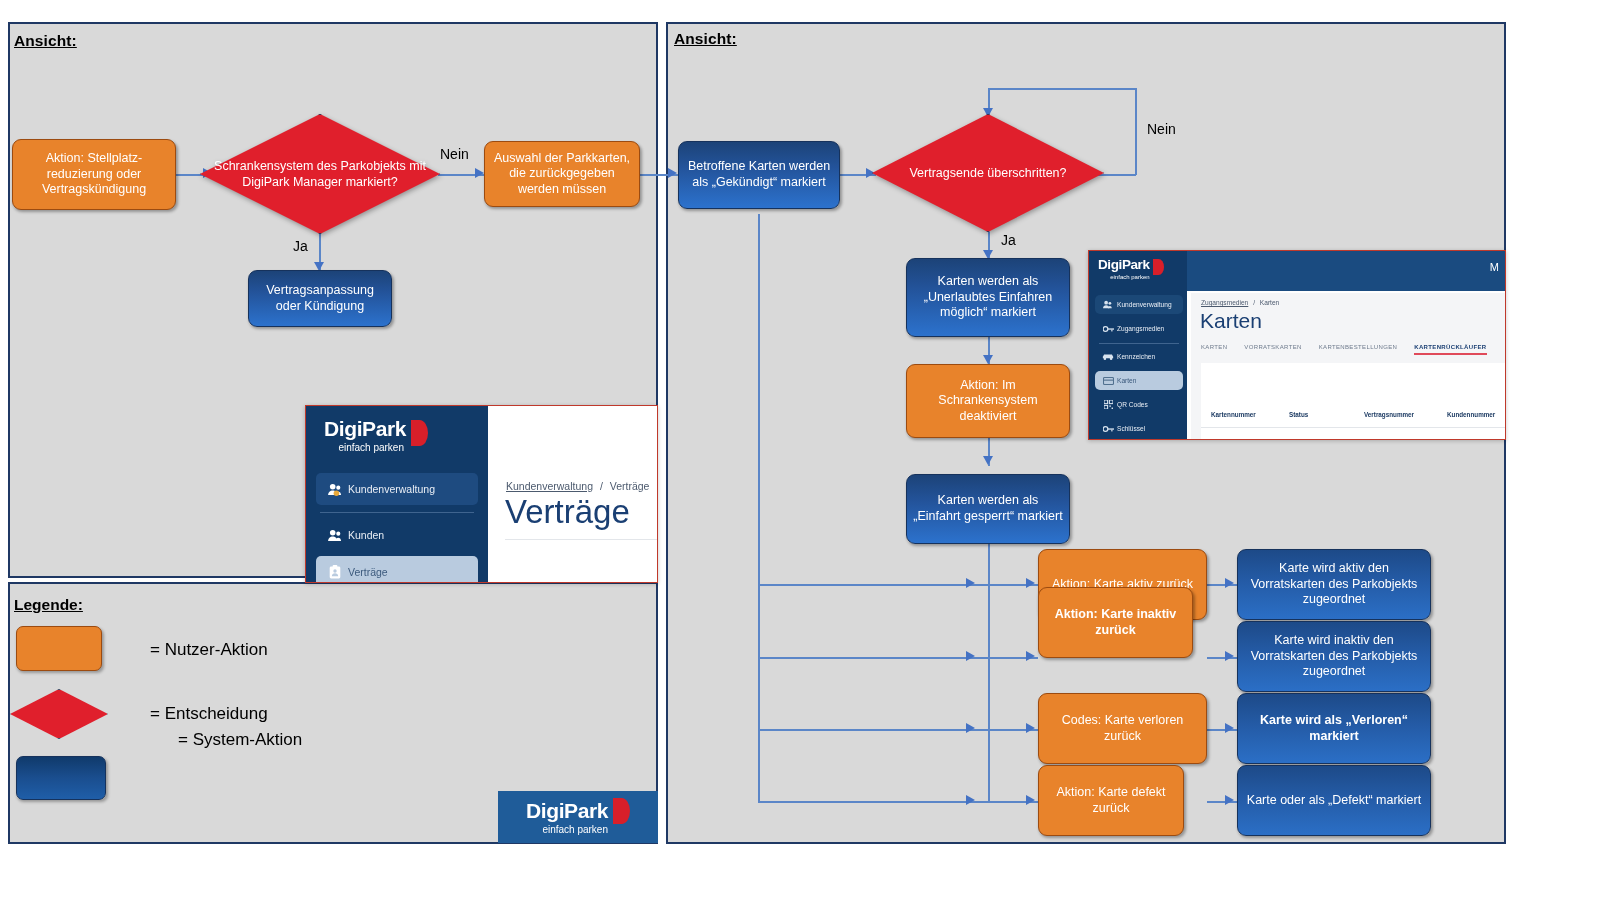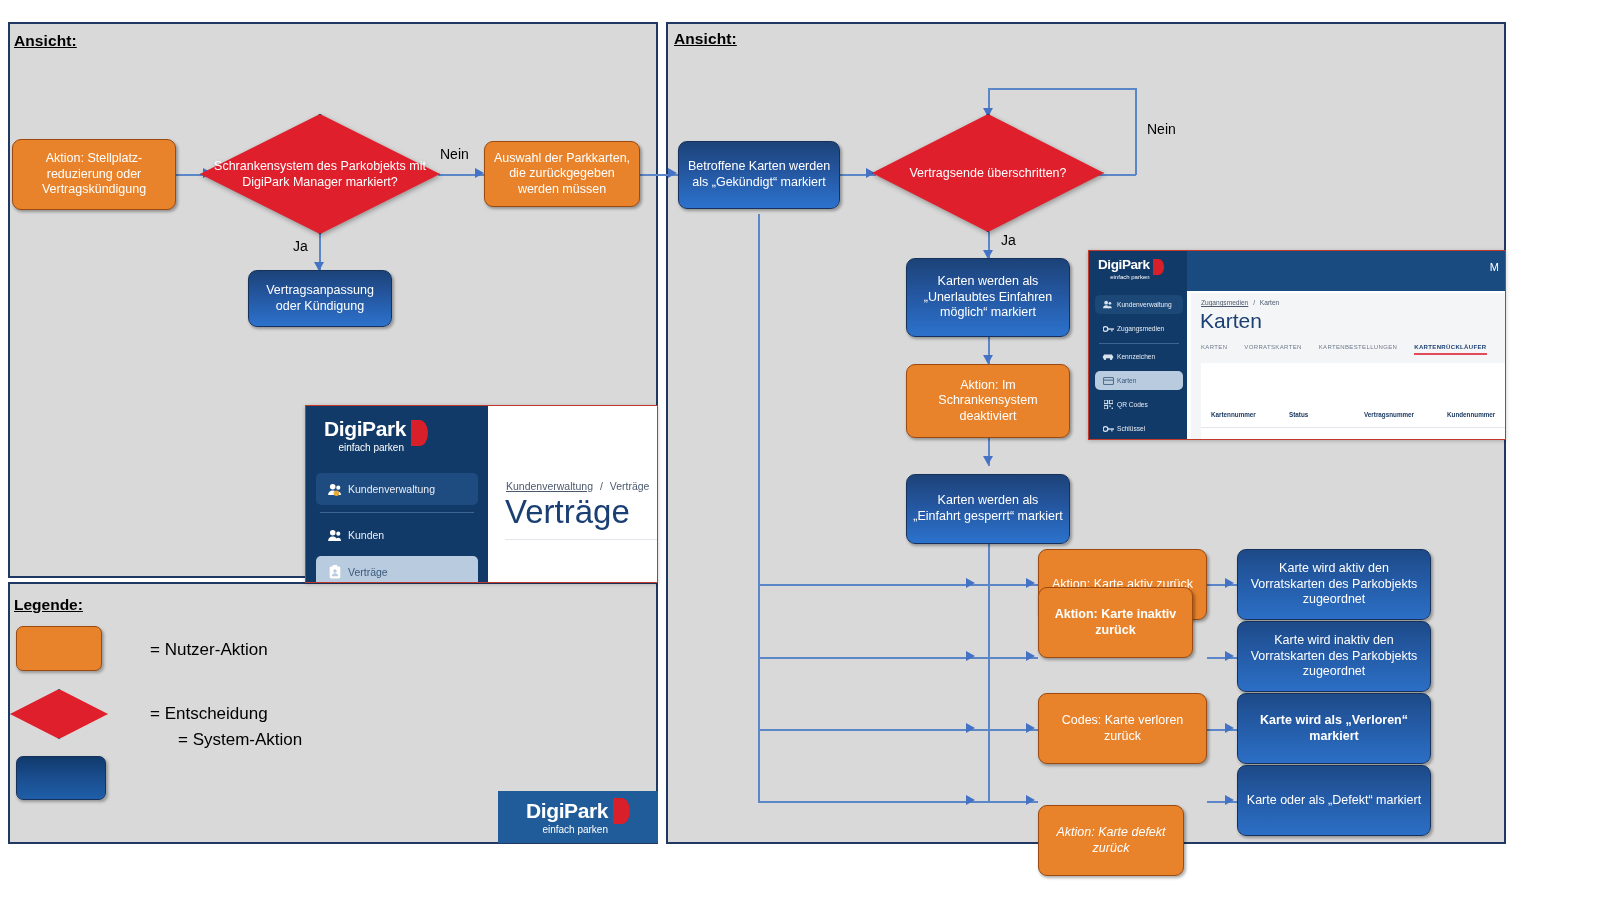--- a/index.html
+++ b/index.html
@@ -351,21 +351,21 @@
 
 <div class="node blue" style="left:906px; top:258px; width:164px; height:79px;">Karten werden als „Unerlaubtes Einfahren möglich“ markiert</div>
 
 <div class="node orange" style="left:906px; top:364px; width:164px; height:74px;">Aktion: Im Schrankensystem deaktiviert</div>
 
 <div class="node blue" style="left:906px; top:474px; width:164px; height:70px;">Karten werden als „Einfahrt gesperrt“ markiert</div>
 
 <div class="node orange" style="left:1038px; top:549px; width:169px; height:71px;">Aktion: Karte aktiv zurück</div>
 <div class="node orange" style="left:1038px; top:587px; width:155px; height:71px;font-weight:bold;">Aktion: Karte inaktiv zurück</div>
 <div class="node orange" style="left:1038px; top:693px; width:169px; height:71px;">Codes: Karte verloren zurück</div>
-<div class="node orange" style="left:1038px; top:805px; width:146px; height:71px;font-style:italic;">Aktion: Karte defekt zurück</div>
+<div class="node orange" style="left:1038px; top:765px; width:146px; height:71px;">Aktion: Karte defekt zurück</div>
 
 <div class="node blue2" style="left:1237px; top:549px; width:194px; height:71px;">Karte wird aktiv den Vorratskarten des Parkobjekts zugeordnet</div>
 <div class="node blue2" style="left:1237px; top:621px; width:194px; height:71px;">Karte wird inaktiv den Vorratskarten des Parkobjekts zugeordnet</div>
 <div class="node blue2" style="left:1237px; top:693px; width:194px; height:71px;font-weight:bold;">Karte wird als „Verloren“ markiert</div>
 <div class="node blue2" style="left:1237px; top:765px; width:194px; height:71px;">Karte oder als „Defekt“ markiert</div>
 
 <div class="app" id="app-karten" style="left:1088px; top:250px; width:418px; height:190px;">
   <div class="app-topbar" style="left:0; top:0; right:0; height:40px;"></div>
   <div class="app-side" style="width:98px; top:0; bottom:0;"></div>
 

